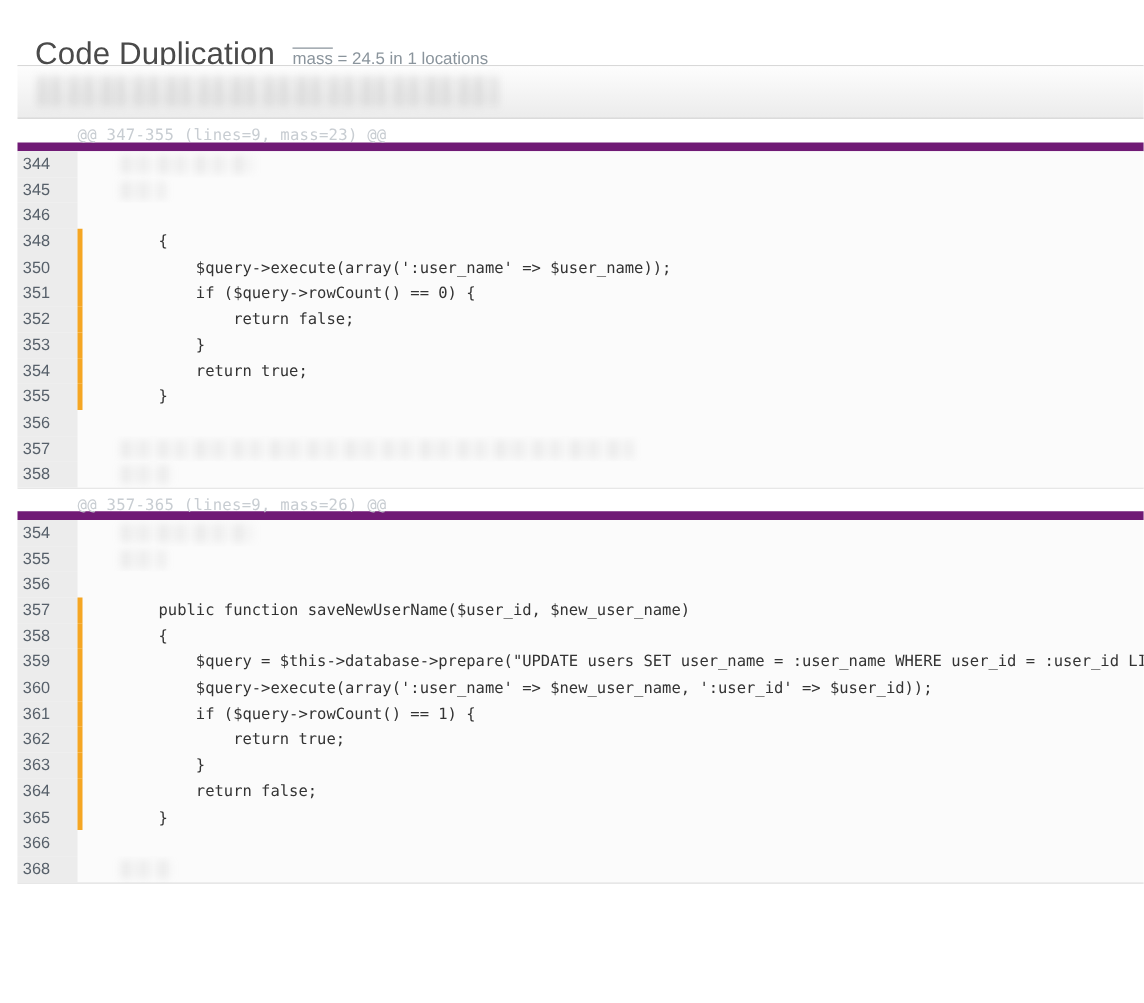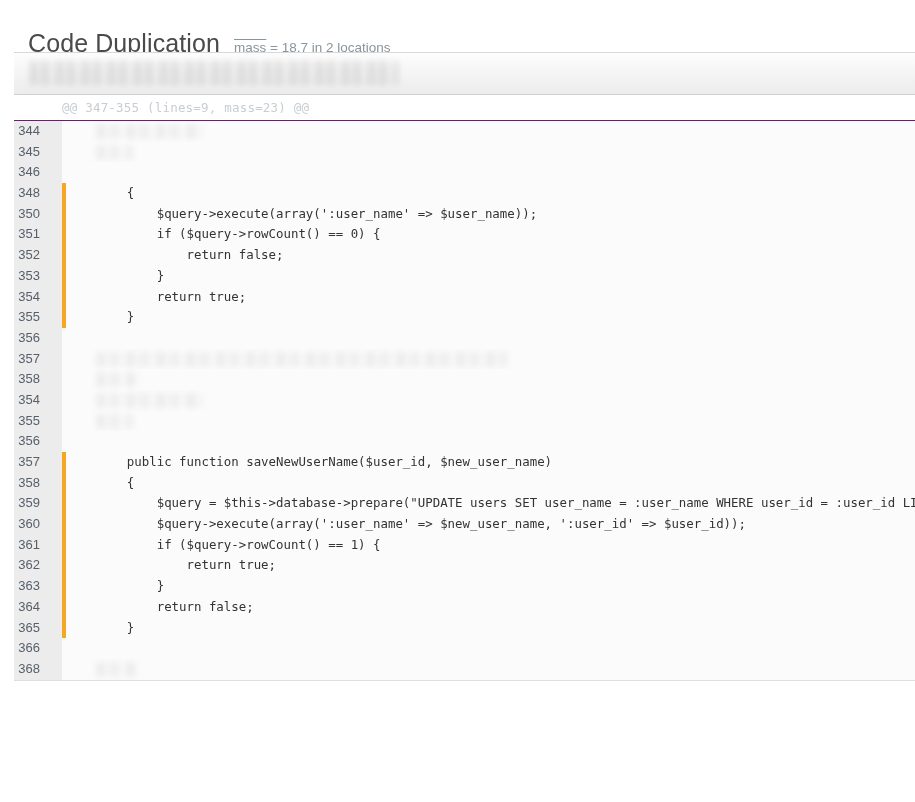--- a/index.html
+++ b/index.html
@@ -96,21 +96,21 @@
 
   
   .hunk-header {
     height: 26px;
     line-height: 26px;
     padding-left: 48px;
     font-family: "DejaVu Sans Mono", monospace;
     font-size: 12.5px;
     color: #c8cdd2;
     background: #ffffff;
-    border-bottom: 1px solid #701a75;
+    border-bottom: 7px solid #701a75;
     white-space: pre;
     letter-spacing: 0.2px;
   }
   .hunk-header.second { border-top: 1px solid #dfdfdf; }
 
   
   .code-block { position: relative; background: #fbfbfb; }
   .code-row {
     display: flex;
     height: 20.7px;
@@ -156,21 +156,21 @@
   .block-bottom-border { border-bottom: 1px solid #dfdfdf; }
 </style>
 </head>
 <body>
 
 <div id="page">
 
   <div class="page-header">
     <h1 class="page-title">Code Duplication</h1>
     <div class="mass-note">
-      <span class="mass-overline">mass</span><span> = 18.7 in 2 locations</span>
+      <span class="mass-overline">mass</span><span> = 24.5 in 1 locations</span>
     </div>
   </div>
 
   <div class="dup-card">
     <div class="file-bar">
       <div class="redacted"></div>
     </div>
     <div id="hunks">
         <div class="hunk-header">@@ 347-355 (lines=9, mass=23) @@</div>
         <div class="code-block">
@@ -233,20 +233,21 @@
             <div class="gutter">357</div>
             <div class="marker"></div>
             <div class="code-cell"><span class="redacted light" style="left: 31px; width: 410px;"></span></div>
           </div>
           <div class="code-row">
             <div class="gutter">358</div>
             <div class="marker"></div>
             <div class="code-cell"><span class="redacted light" style="left: 31px; width: 40px;"></span></div>
           </div>
         </div>
+        <div class="hunk-header second">@@ 357-365 (lines=9, mass=26) @@</div>
         <div class="code-block block-bottom-border">
           <div class="code-row">
             <div class="gutter">354</div>
             <div class="marker"></div>
             <div class="code-cell"><span class="redacted light" style="left: 31px; width: 105px;"></span></div>
           </div>
           <div class="code-row">
             <div class="gutter">355</div>
             <div class="marker"></div>
             <div class="code-cell"><span class="redacted light" style="left: 31px; width: 35px;"></span></div>

